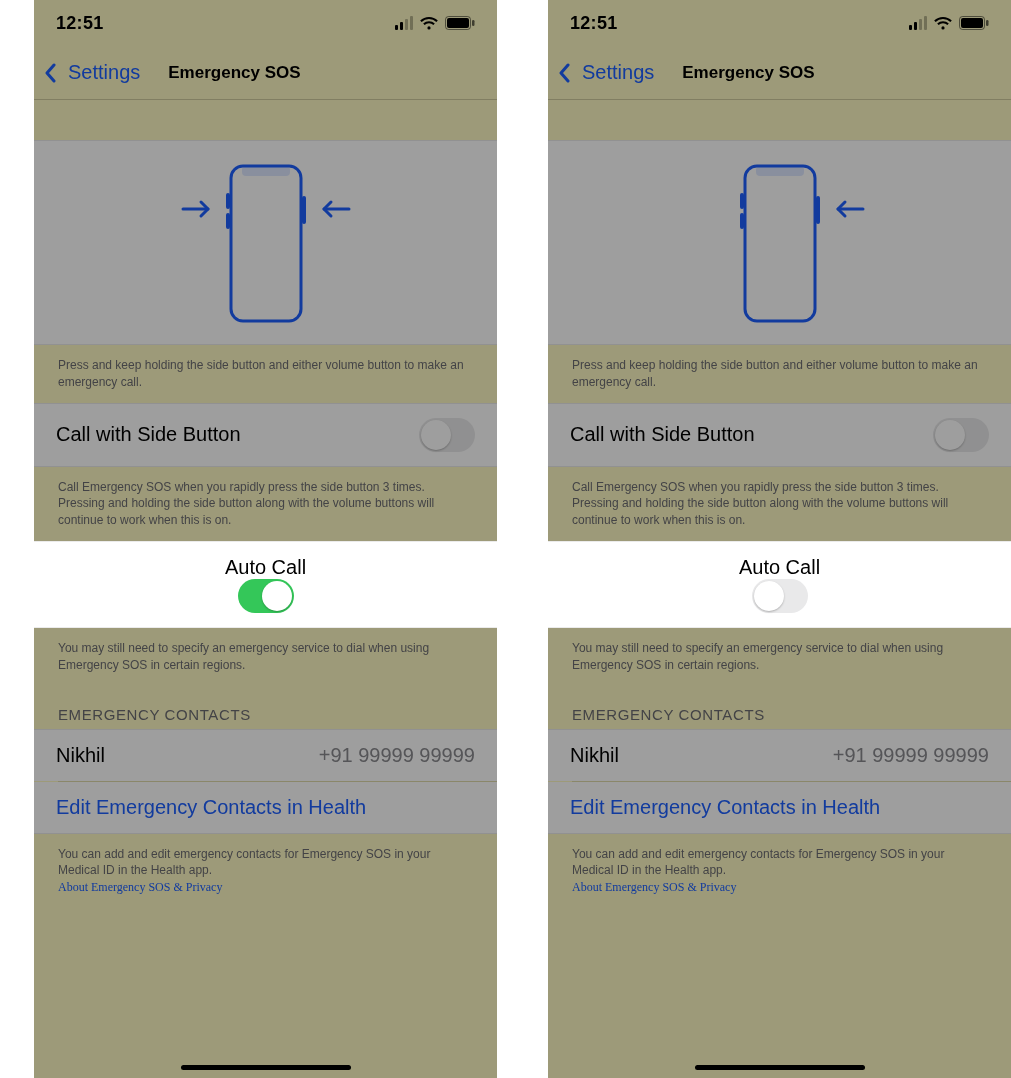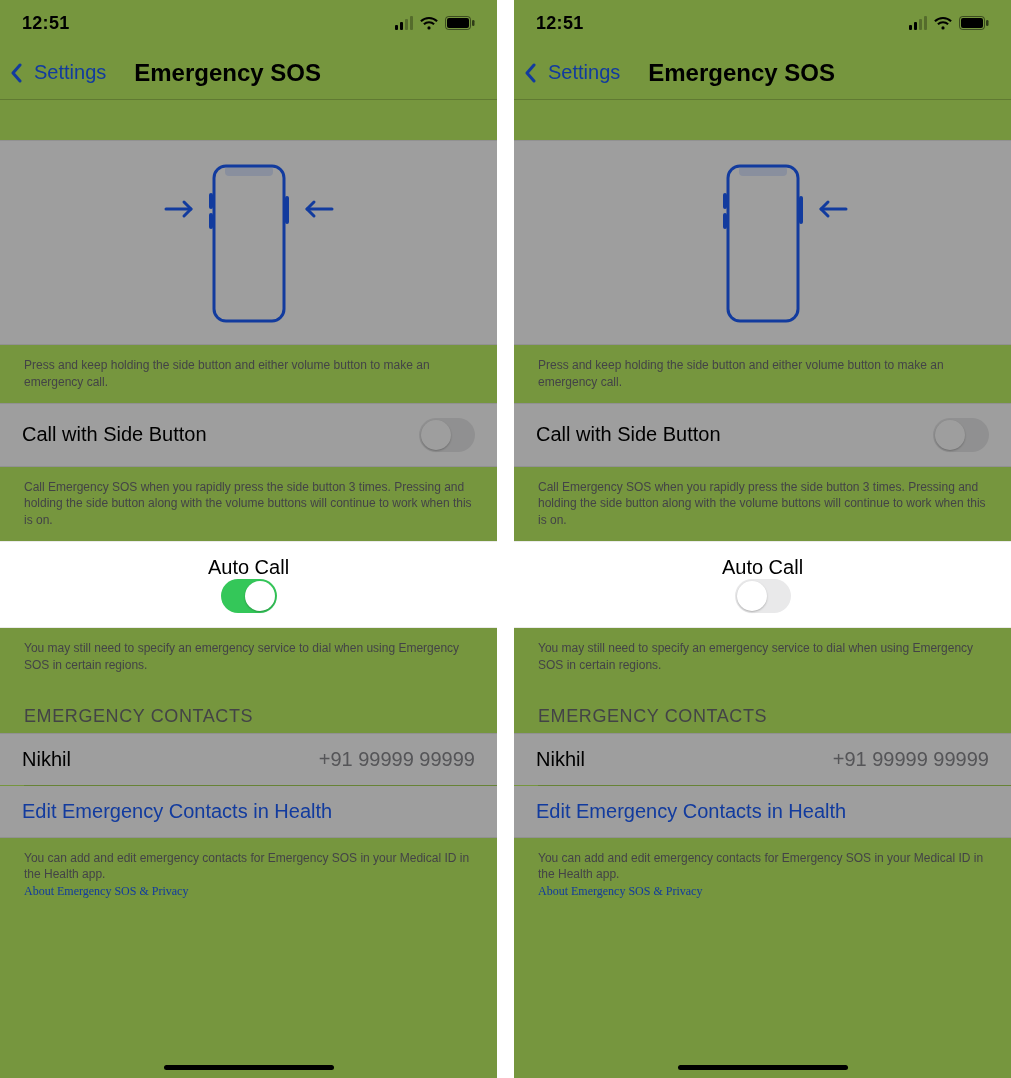--- a/index.html
+++ b/index.html
@@ -7,23 +7,24 @@
   body {
     font-family: -apple-system, "Helvetica Neue", Helvetica, Arial, sans-serif;
     background: #fff;
     color: #000;
     width: 1011px;
   }
   .shot-row { display: flex; gap: 17px; padding: 0; }
   .phone {
     width: 497px;
     height: 1078px;
-    background: #bef264;
+    background: #fef9c3;
     position: relative;
     overflow: hidden;
+    margin-left: 34px;
   }
 
   
   .dim-overlay {
     position: absolute;
     inset: 0;
     background: rgba(0,0,0,0.38);
     pointer-events: none;
     z-index: 50;
   }
@@ -60,21 +61,21 @@
   .back {
     display: flex;
     align-items: center;
     color: #1e60ff;
     font-size: 20px;
     gap: 12px;
     font-weight: 400;
   }
   .chevron { width: 12px; height: 20px; }
   .title {
-    font-size: 24px;
+    font-size: 17px;
     font-weight: 600;
     margin-left: 28px;
   }
 
   
   .diag-block {
     background: #fff;
     border-top: 1px solid rgba(0,0,0,.08);
     border-bottom: 1px solid rgba(0,0,0,.08);
     margin-top: 40px;
@@ -85,21 +86,21 @@
   .diag-svg { width: 180px; height: 165px; }
 
   
   .footer-text {
     font-size: 12px;
     color: #6d6d72;
     padding: 12px 24px 12px;
     line-height: 1.4;
   }
   .header-text {
-    font-size: 18px;
+    font-size: 15px;
     letter-spacing: 0.6px;
     color: #6d6d72;
     padding: 20px 24px 6px;
   }
 
   
   .cell {
     background: #fff;
     display: flex;
     align-items: center;

